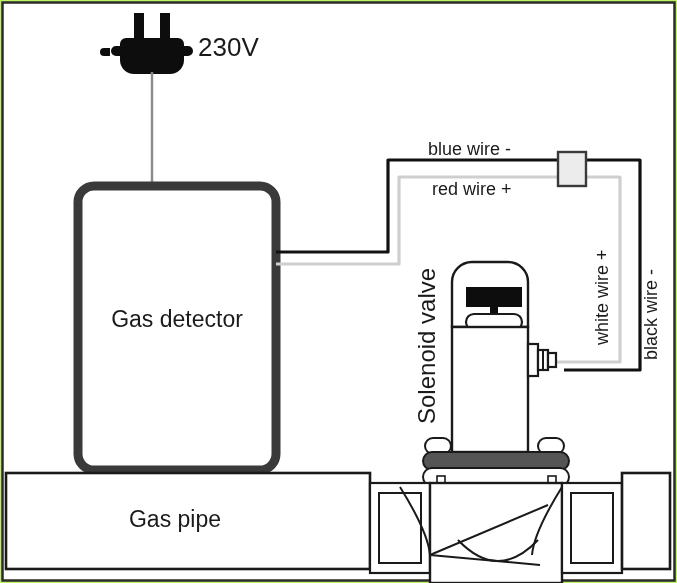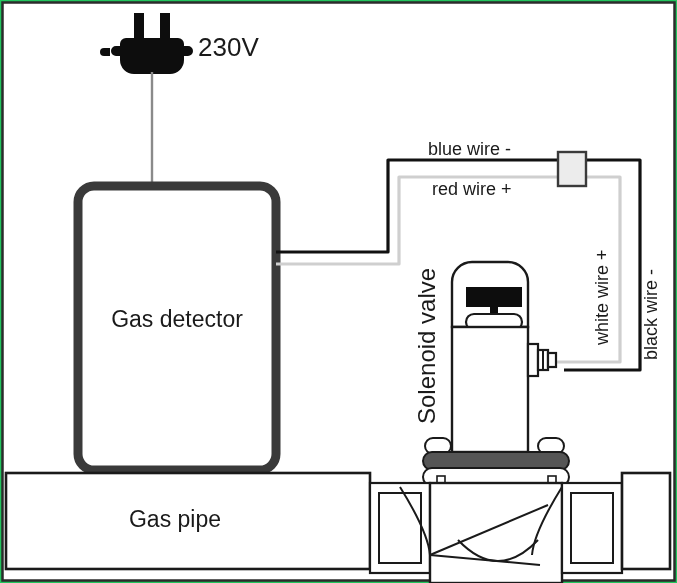--- a/index.html
+++ b/index.html
@@ -8,21 +8,21 @@
     padding: 0;
     background: #ffffff;
   }
   body {
     font-family: "Liberation Sans", sans-serif;
   }
   #diagram-root {
     position: relative;
     width: 677px;
     height: 583px;
-    background: #22c55e;
+    background: #bef264;
     overflow: hidden;
   }
   #diagram-svg {
     display: block;
     width: 677px;
     height: 583px;
   }
   .lbl {
     font-family: "Liberation Sans", sans-serif;
     fill: #1a1a1a;

